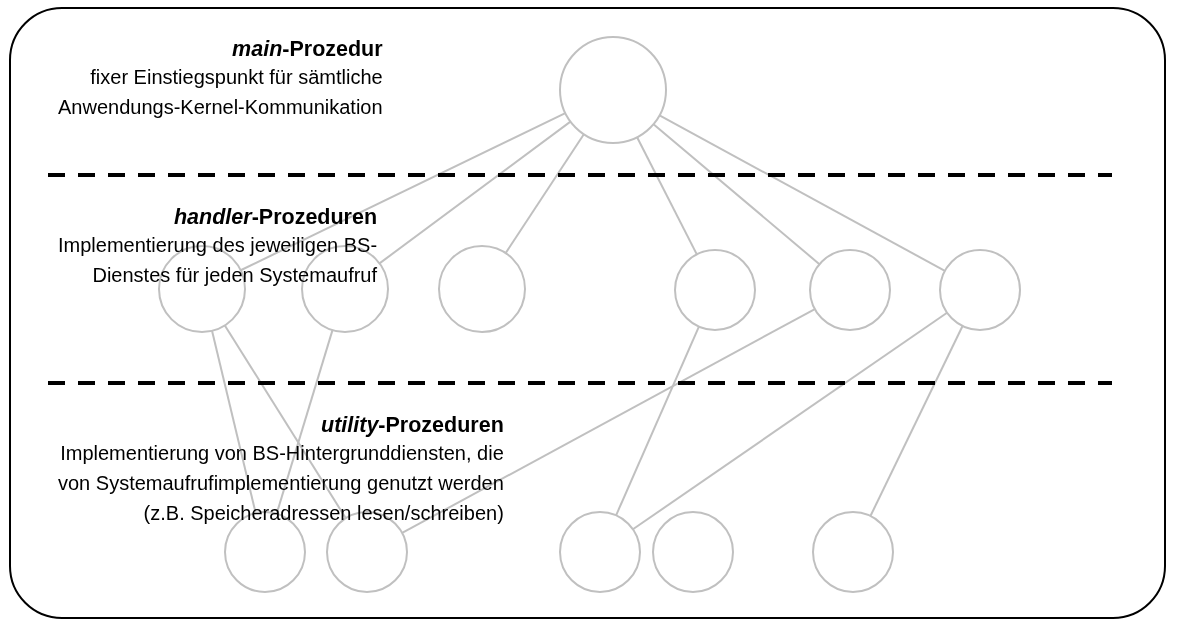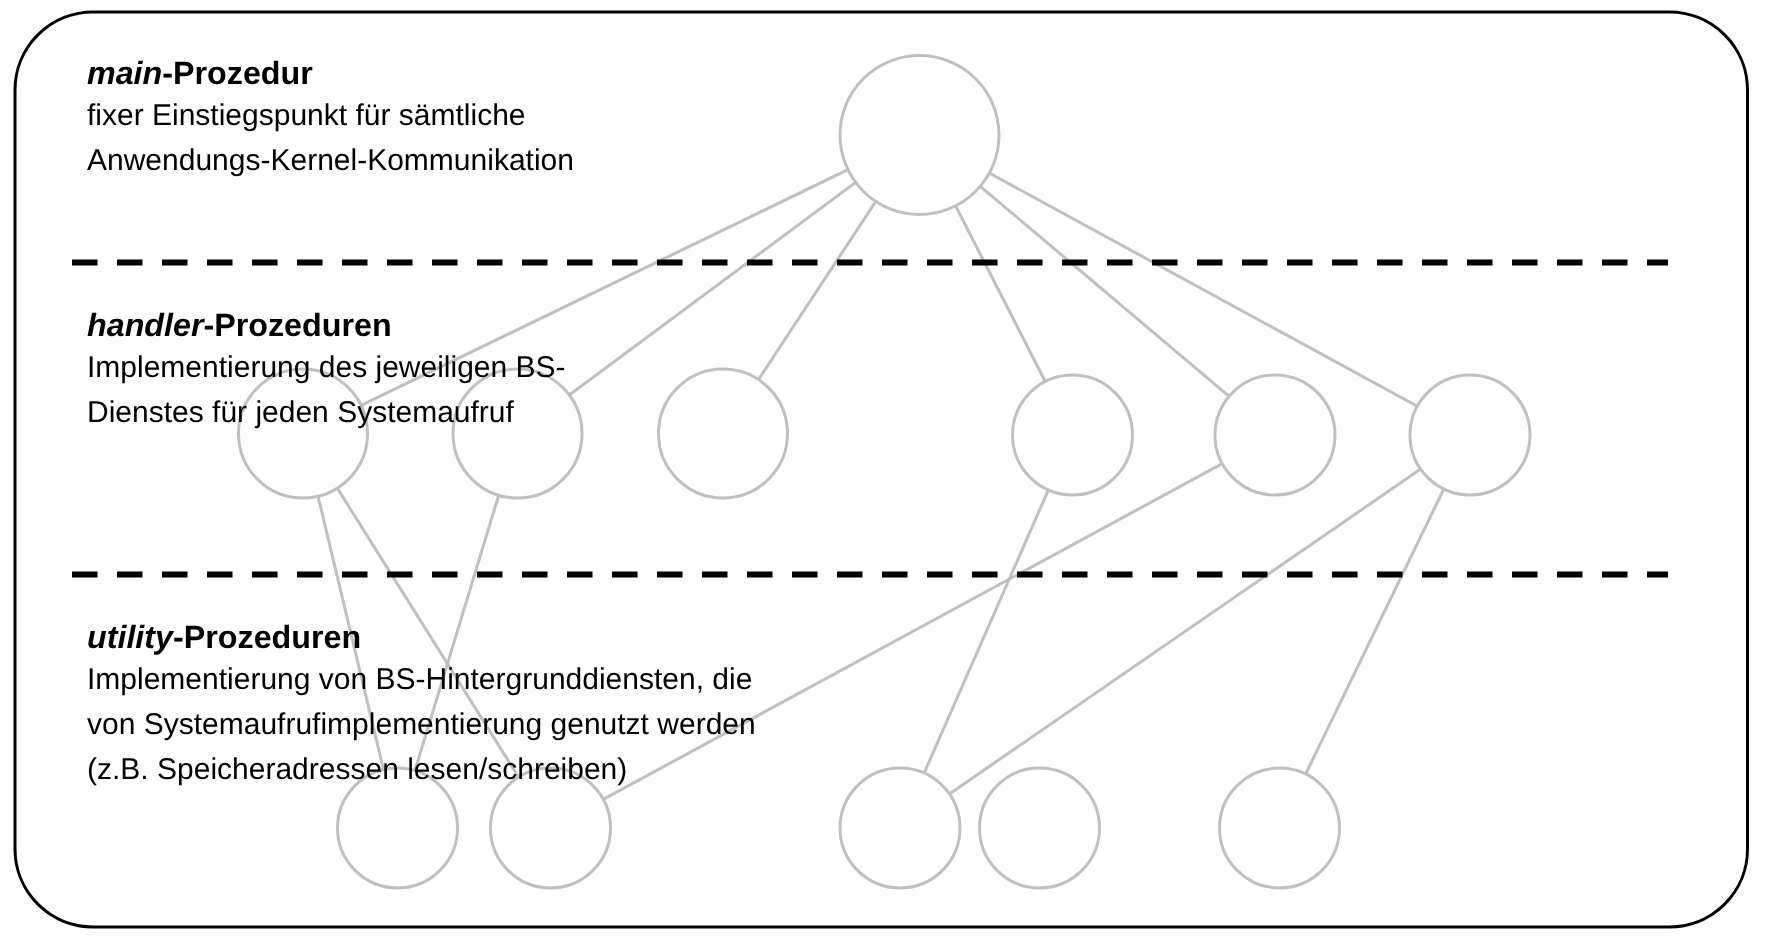--- a/index.html
+++ b/index.html
@@ -9,20 +9,21 @@
   }
   body {
     font-family: "Liberation Sans", sans-serif;
   }
   #canvas {
     position: relative;
     width: 1178px;
     height: 628px;
     background: #ffffff;
     overflow: hidden;
+    text-align: right;
   }
   #graph-svg {
     position: absolute;
     left: 0;
     top: 0;
     width: 1178px;
     height: 628px;
   }
   .section-block {
     position: absolute;

